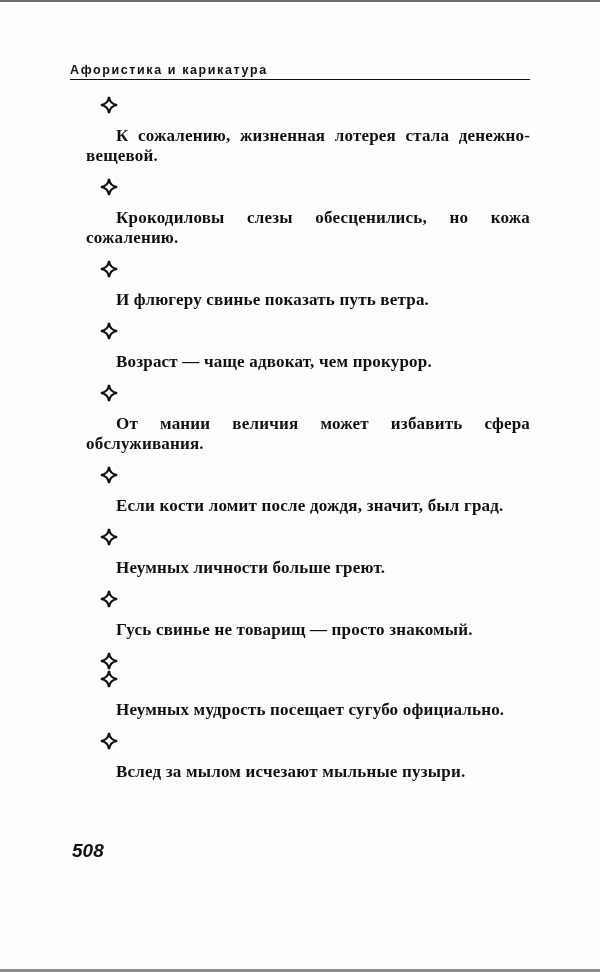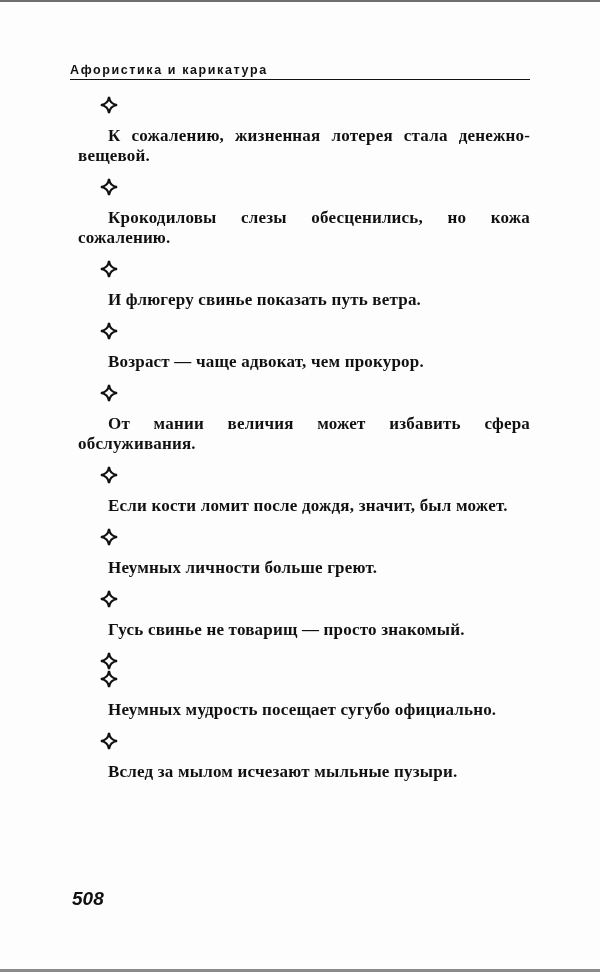--- a/index.html
+++ b/index.html
@@ -56,27 +56,27 @@
       height: 18px;
     }
     .aphorism {
       font-family: "Liberation Serif", serif;
       font-weight: bold;
       font-size: 17px;
       line-height: 20px;
       color: #111;
       text-indent: 30px;
       text-align: justify;
-      margin: 12px 0 12px 8px;
+      margin: 12px 0 12px 16px;
       letter-spacing: 0.2px;
     }
     .page-number {
       position: absolute;
       left: 72px;
-      top: 888px;
+      top: 840px;
       font-family: "Liberation Sans", sans-serif;
       font-style: italic;
       font-weight: bold;
       font-size: 19px;
       color: #111;
     }
   </style>
 </head>
 <body>
 
@@ -114,21 +114,21 @@
   <div class="entry">
     <svg class="star" viewBox="0 0 20 20">
         <path d="M10 1 Q11 9 19 10 Q11 11 10 19 Q9 11 1 10 Q9 9 10 1 Z" fill="none" stroke="#111" stroke-width="2.4"></path>
       </svg>
     <p class="aphorism">От мании величия может избавить сфера обслуживания.</p>
   </div>
   <div class="entry">
     <svg class="star" viewBox="0 0 20 20">
         <path d="M10 1 Q11 9 19 10 Q11 11 10 19 Q9 11 1 10 Q9 9 10 1 Z" fill="none" stroke="#111" stroke-width="2.4"></path>
       </svg>
-    <p class="aphorism">Если кости ломит после дождя, значит, был может.</p>
+    <p class="aphorism">Если кости ломит после дождя, значит, был град.</p>
   </div>
   <div class="entry">
     <svg class="star" viewBox="0 0 20 20">
         <path d="M10 1 Q11 9 19 10 Q11 11 10 19 Q9 11 1 10 Q9 9 10 1 Z" fill="none" stroke="#111" stroke-width="2.4"></path>
       </svg>
     <p class="aphorism">Неумных личности больше греют.</p>
   </div>
   <div class="entry">
     <svg class="star" viewBox="0 0 20 20">
         <path d="M10 1 Q11 9 19 10 Q11 11 10 19 Q9 11 1 10 Q9 9 10 1 Z" fill="none" stroke="#111" stroke-width="2.4"></path>

